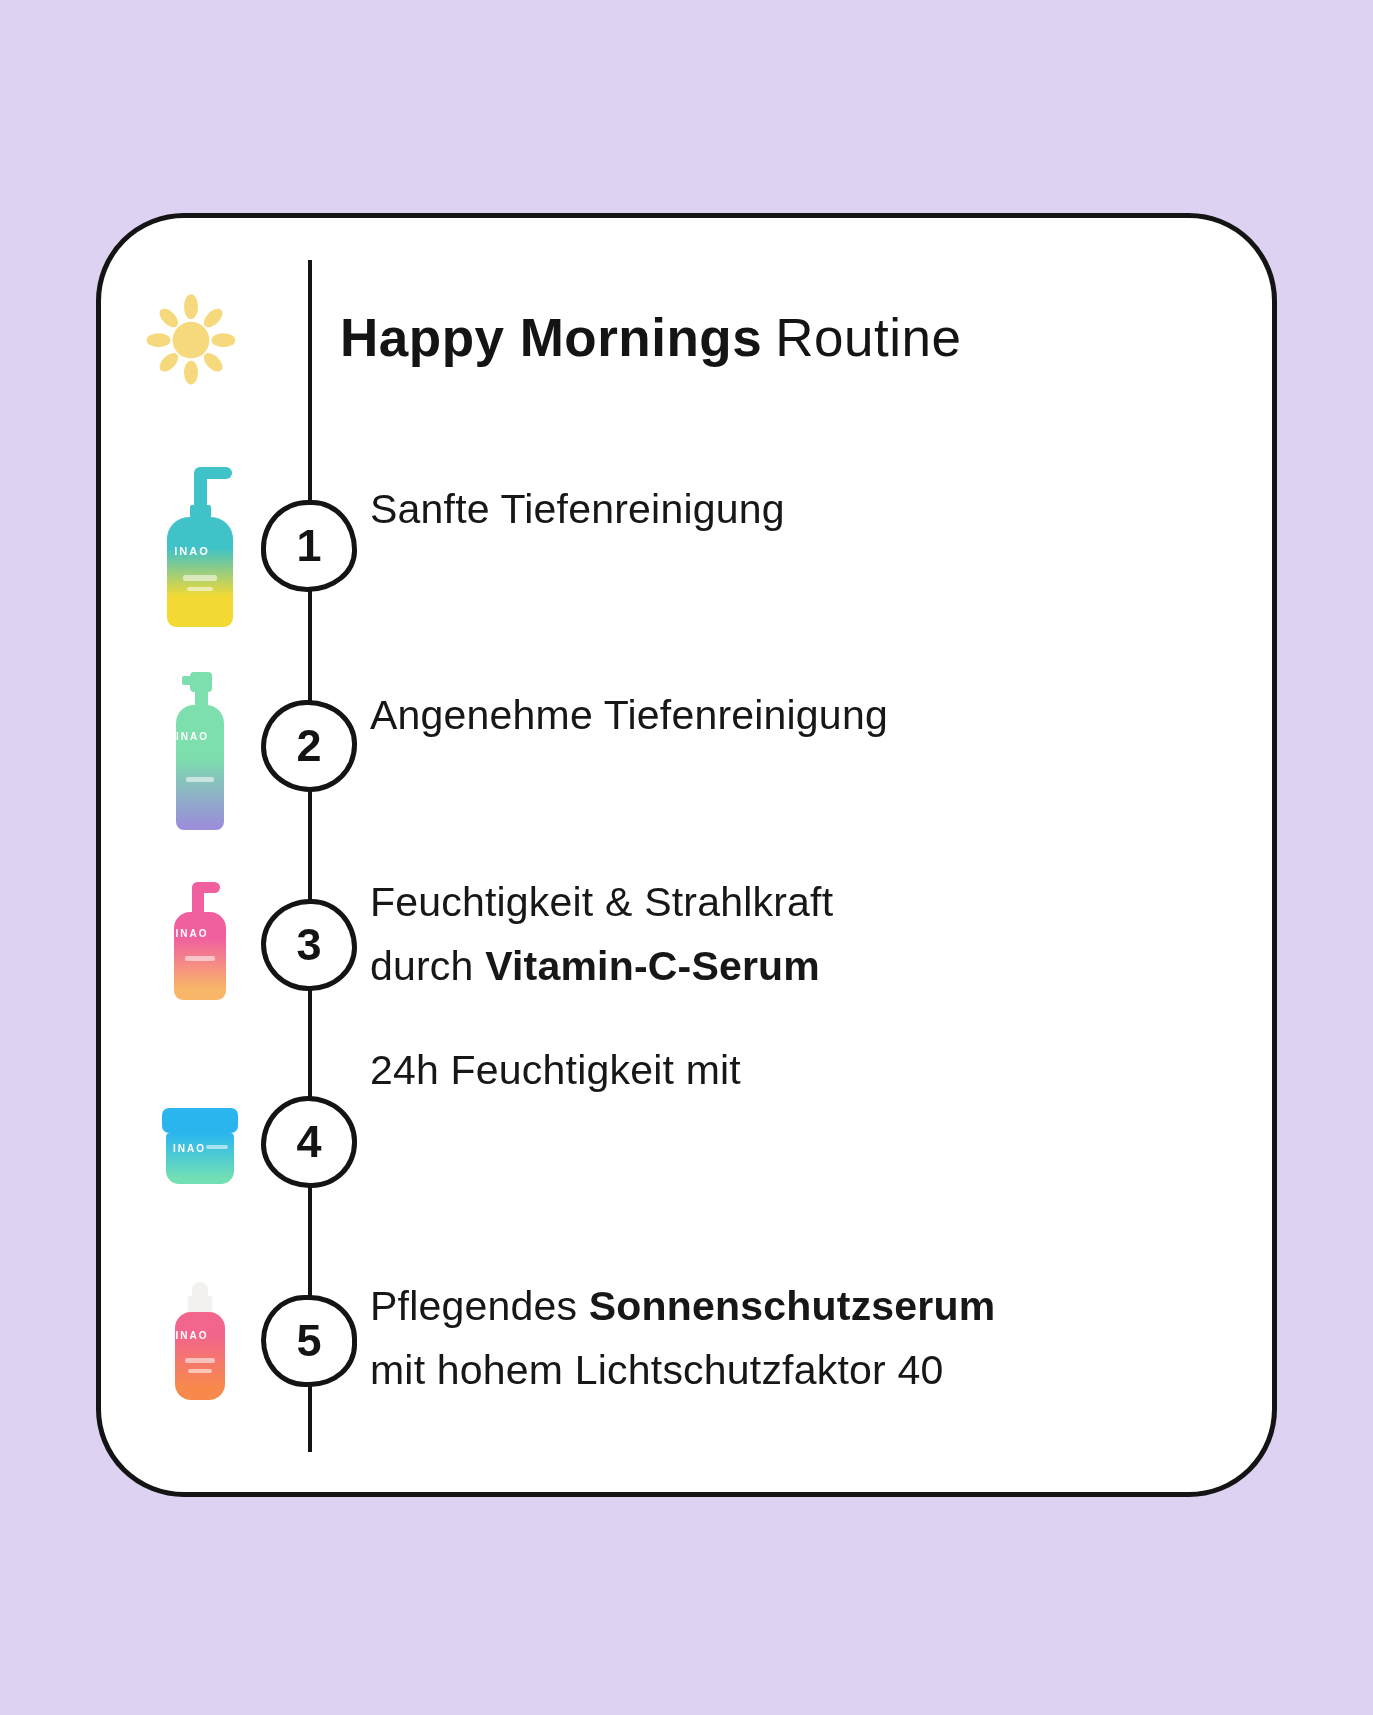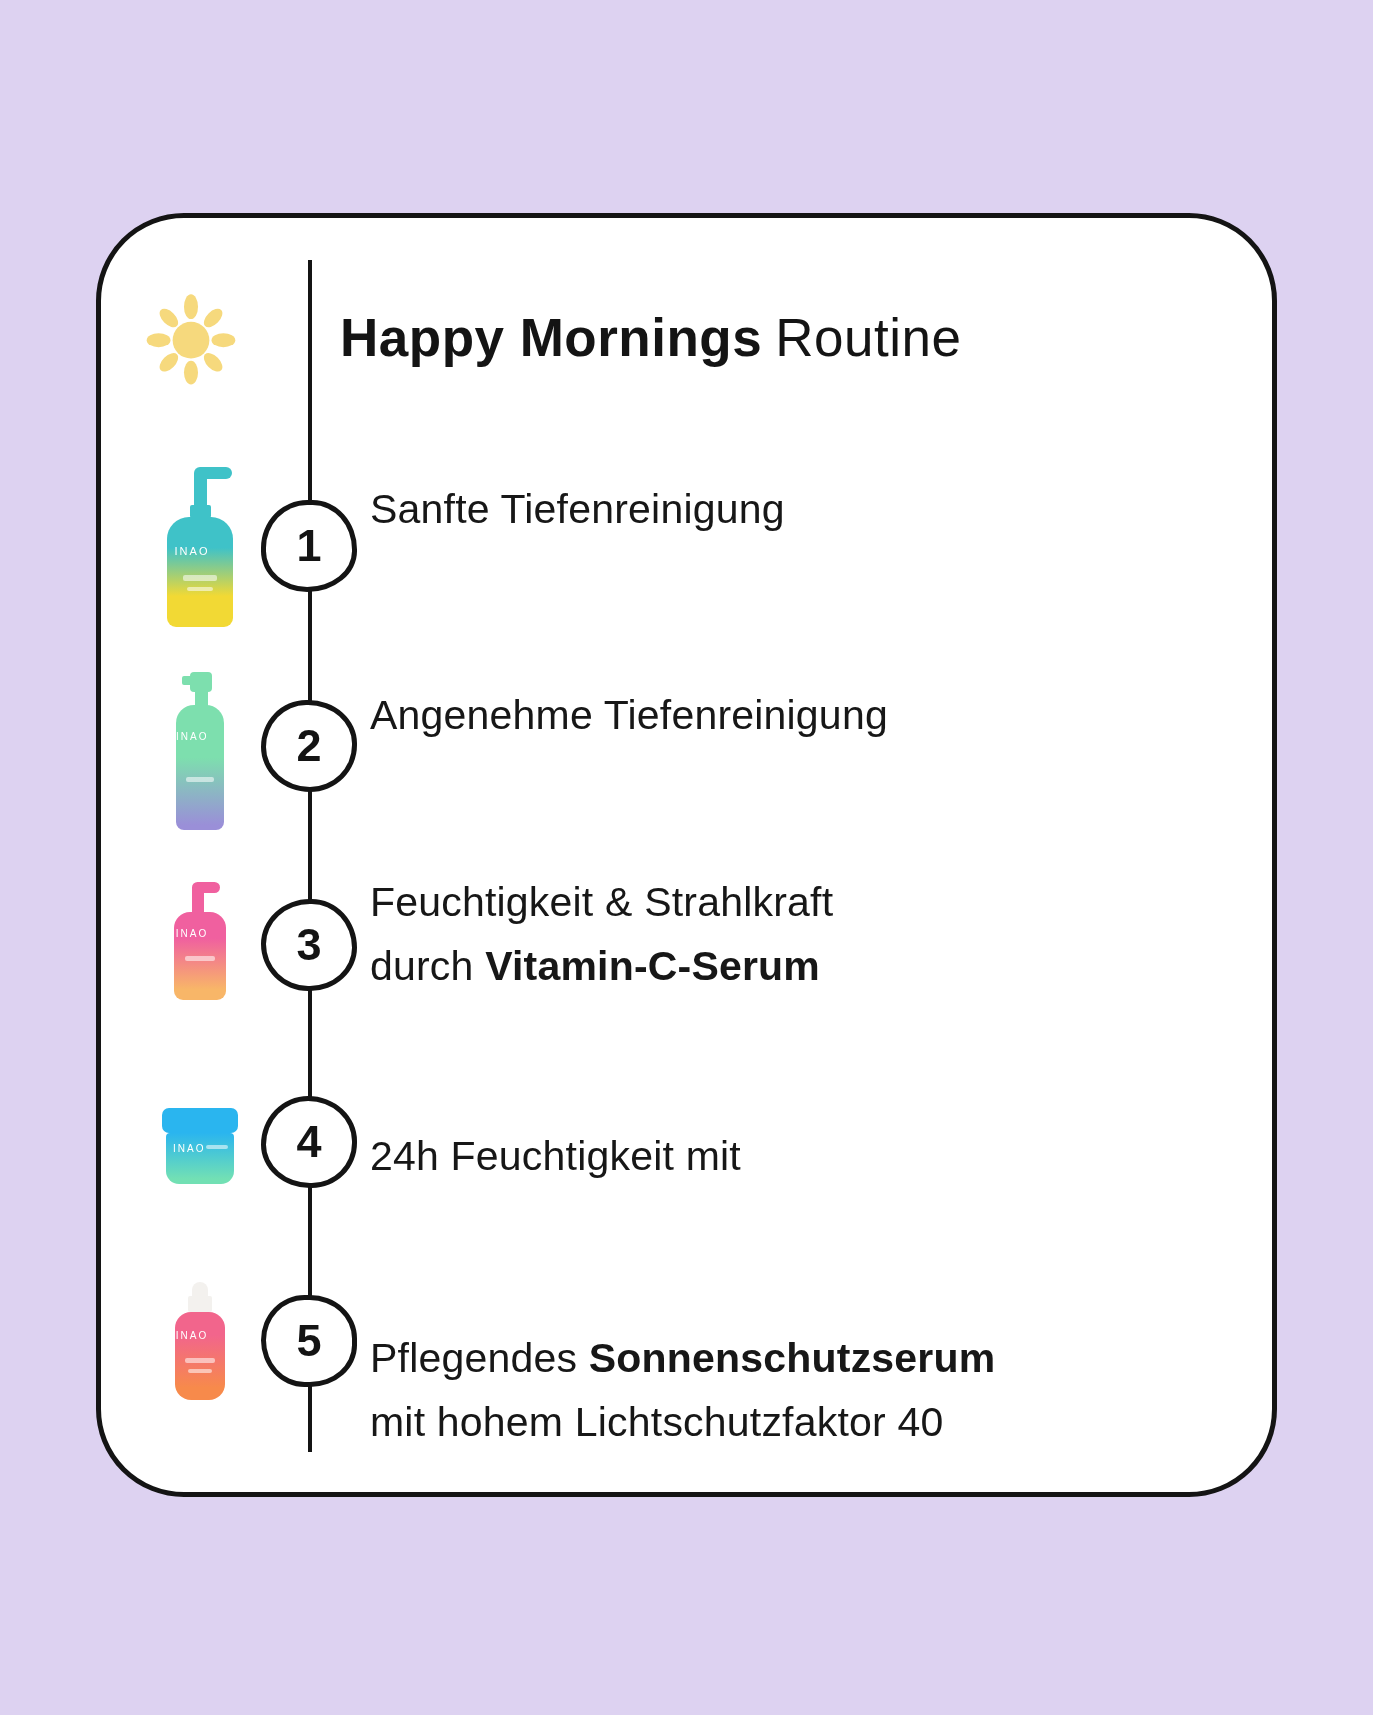--- a/index.html
+++ b/index.html
@@ -36,28 +36,28 @@
   }
   .cc1{top:282px;border-radius:50% 48% 54% 50%/54% 56% 46% 46%;}
   .cc2{top:482px;border-radius:48% 52% 50% 52%/52% 48% 52% 50%;}
   .cc3{top:681px;border-radius:52% 48% 50% 50%/50% 54% 48% 52%;}
   .cc4{top:878px;border-radius:50% 52% 48% 52%/54% 50% 50% 48%;}
   .cc5{top:1077px;border-radius:48% 52% 52% 48%/52% 50% 48% 54%;}
   .step-text{
     position:absolute;left:269px;width:700px;
     font-size:41px;line-height:64px;letter-spacing:.2px;white-space:nowrap;
   }
-  .st1{top:259px;} .st2{top:465px;} .st3{top:652px;} .st4{top:906px;} .st5{top:1108px;}
+  .st1{top:259px;} .st2{top:465px;} .st3{top:652px;} .st4{top:820px;} .st5{top:1056px;}
   .b{font-weight:700;}
 
   
   .product{position:absolute;}
   .brand{
     position:absolute;left:0;right:16px;text-align:center;color:#fff;
-    font-size:11px;font-weight:400;letter-spacing:2px;
+    font-size:11px;font-weight:700;letter-spacing:2px;
   }
   .lstrip,.lstrip2{position:absolute;background:rgba(255,255,255,.55);border-radius:2px;}
 
   
   .p1{left:64px;top:249px;width:70px;height:160px;}
   .p1 .pump-arm{position:absolute;left:29px;top:0;width:38px;height:12px;background:var(--ct);border-radius:6px;}
   .p1 .pump-stem{position:absolute;left:29px;top:6px;width:13px;height:34px;background:var(--ct);}
   .p1 .pump-collar{position:absolute;left:25px;top:38px;width:21px;height:13px;background:var(--ct);border-radius:2px;}
   .p1 .bottle-body{
     position:absolute;left:2px;top:50px;width:66px;height:110px;

